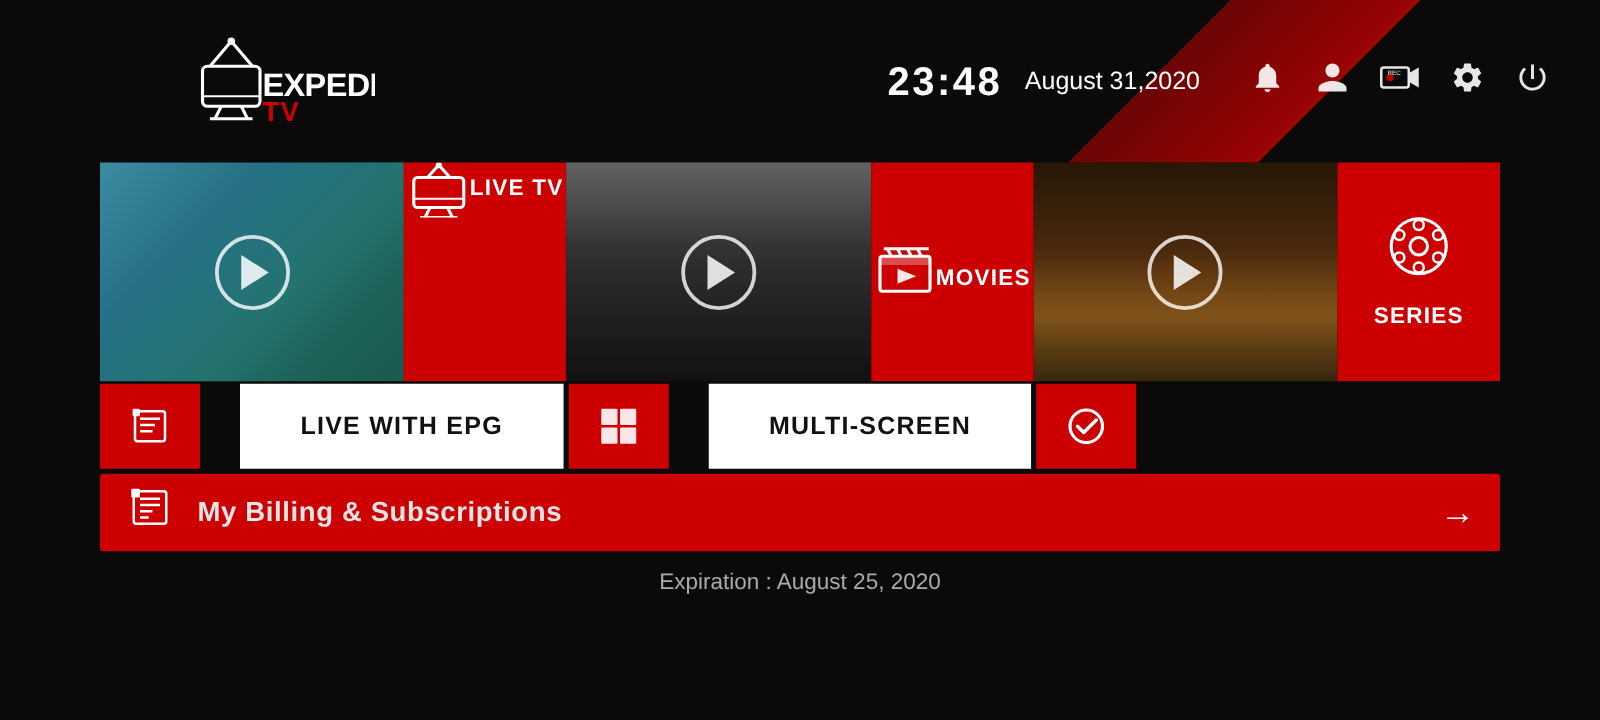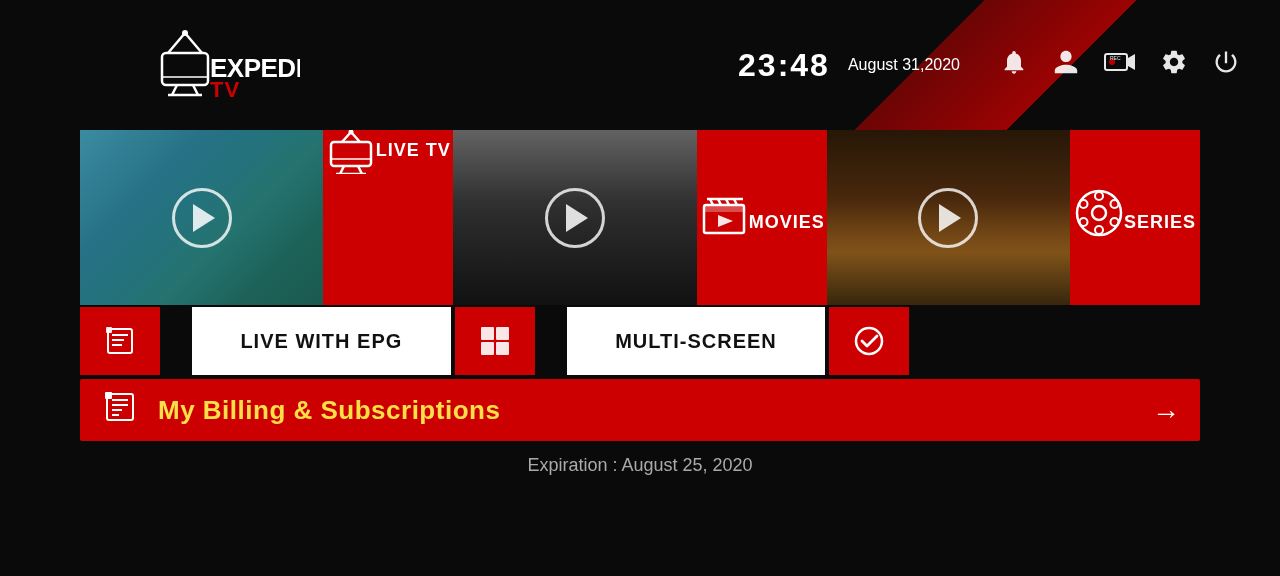--- a/index.html
+++ b/index.html
@@ -56,21 +56,21 @@
 
     .time {
       color: #ffffff;
       font-size: 32px;
       font-weight: 700;
       letter-spacing: 2px;
     }
 
     .date {
       color: #fff;
-      font-size: 16px;
+      font-size: 20px;
       font-weight: 400;
     }
 
     .header-icons {
       display: flex;
       align-items: center;
       gap: 24px;
     }
 
     .header-icon {
@@ -153,21 +153,21 @@
       content: '';
       position: absolute;
       inset: 0;
       background: linear-gradient(180deg, #2a1a08 0%, #4a2a10 40%, #8a5a20 70%, #3a2a10 100%);
       opacity: 0.8;
     }
 
     .tile-series-red {
       background: #cc0000;
       display: flex;
-      flex-direction: row;
+      flex-direction: column;
       align-items: center;
       justify-content: center;
       flex: 0 0 130px;
     }
 
     .tile-play-btn {
       position: absolute;
       top: 50%;
       left: 50%;
       transform: translate(-50%, -50%);
@@ -269,22 +269,22 @@
     .billing-icon {
       font-size: 30px;
       color: #fff;
       margin-right: 18px;
       min-width: 40px;
       text-align: center;
     }
 
     .billing-text {
       flex: 1;
-      color: #fde047;
-      font-size: 26px;
+      color: #e5e5e5;
+      font-size: 22px;
       font-weight: 700;
       letter-spacing: 0.5px;
     }
 
     .billing-arrow {
       color: #fff;
       font-size: 28px;
       font-weight: 700;
     }
 

